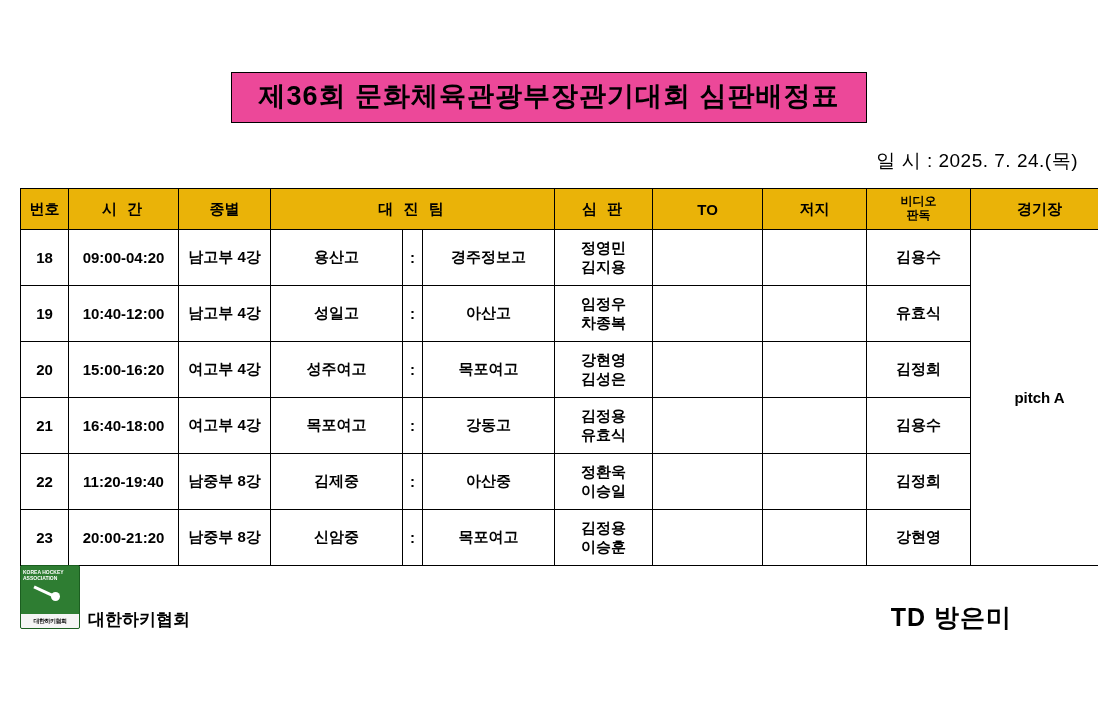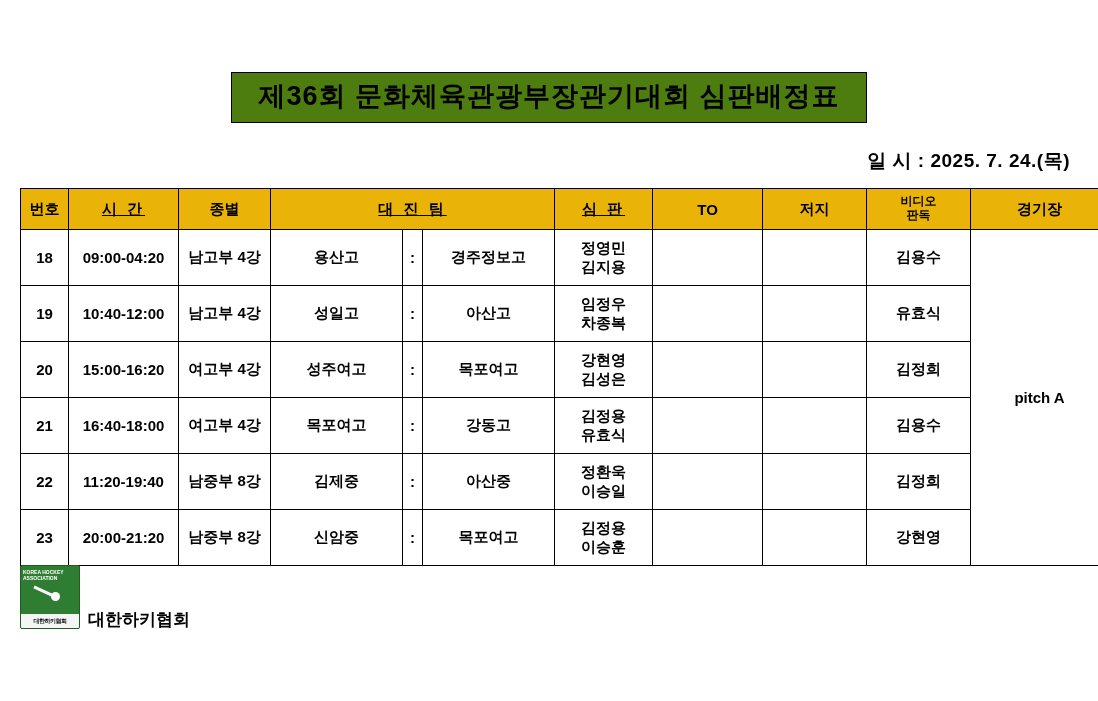--- a/index.html
+++ b/index.html
@@ -19,36 +19,36 @@
   
   .title-wrap {
     position: absolute;
     left: 0;
     top: 72px;
     width: 1098px;
     text-align: center;
   }
   .title-box {
     display: inline-block;
-    background: #4d7c0f;
+    background: #ec4899;
     border: 1px solid #000000;
     padding: 8px 26px 10px 26px;
     font-size: 27px;
     font-weight: bold;
     letter-spacing: 1px;
     line-height: 1.15;
   }
 
   
   .date-line {
     position: absolute;
-    right: 28px;
+    right: 20px;
     top: 148px;
     font-size: 19px;
-    font-weight: bold;
+    font-weight: normal;
     letter-spacing: 0.5px;
   }
 
   
   table.sched {
     position: absolute;
     left: 20px;
     top: 188px;
     width: 1058px;
     border-collapse: collapse;
@@ -77,21 +77,21 @@
   .c-ref     { width: 98px; }
   .c-to      { width: 110px; }
   .c-score   { width: 104px; }
   .c-video   { width: 104px; }
   .c-venue   { width: 138px; }
 
   .hdr-two {
     line-height: 1.15;
     font-size: 12px;
   }
-  .hdr-spaced2 { letter-spacing: 3px; text-decoration: underline; }
+  .hdr-spaced2 { letter-spacing: 3px; }
 
   .time-cell { font-size: 14px; letter-spacing: 0px; }
   .ref-cell  { font-size: 14px; line-height: 1.25; }
   .venue-cell { font-size: 16px; font-weight: normal; }
   .colon-cell { font-size: 15px; }
 
   
   .footer {
     position: absolute;
     left: 20px;
@@ -306,13 +306,14 @@
 </table>
 
 <div class="footer">
   <div class="logo">
     <div class="toptxt">KOREA HOCKEY ASSOCIATION</div>
     <div class="stick"></div>
     <div class="ball"></div>
     <div class="band">대한하키협회</div>
   </div>
   <div class="assoc-name">대한하키협회</div>
+  <div class="td-name">TD 방은미</div>
 </div>
 
 </body></html>

